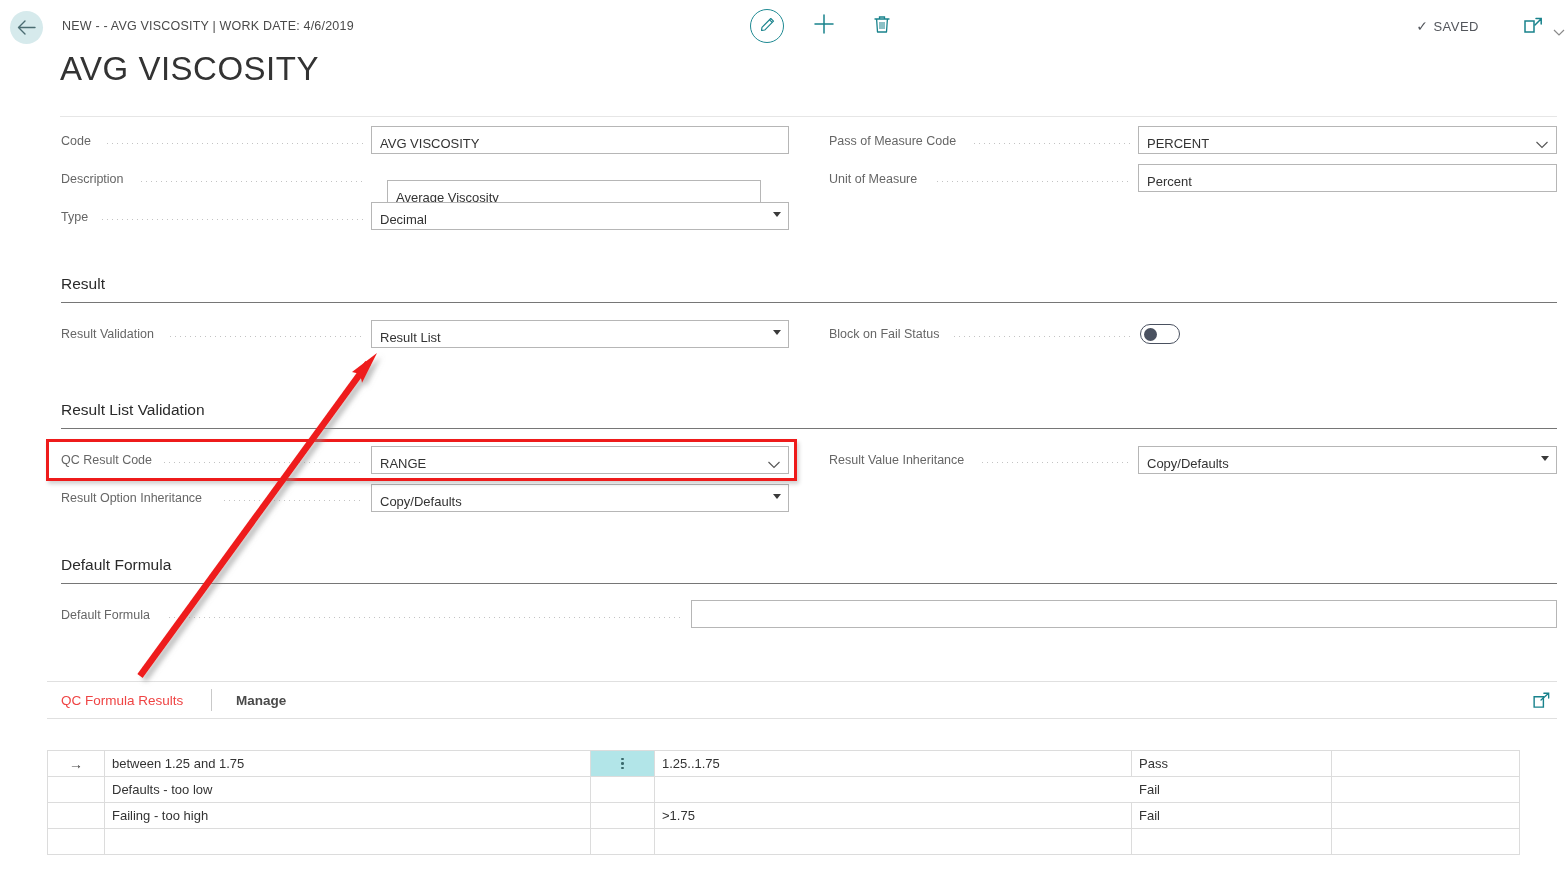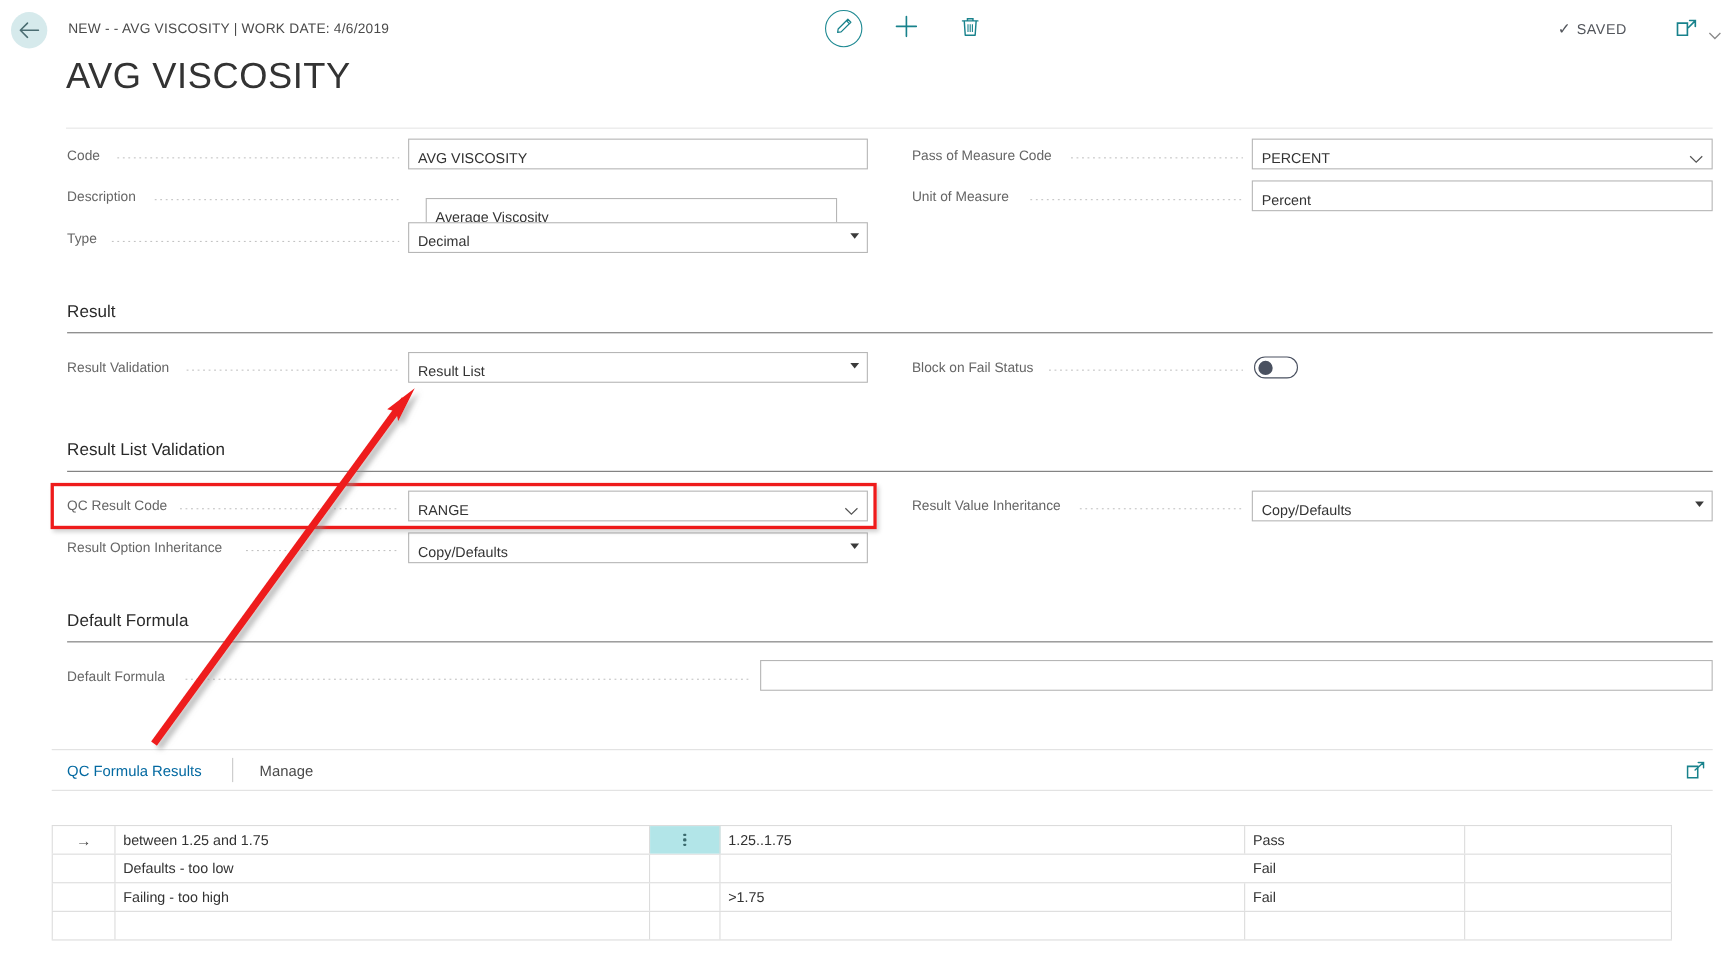--- a/index.html
+++ b/index.html
@@ -90,21 +90,21 @@
   .red-box {
     position:absolute; border:3px solid #ee1b1b; background:transparent;
     box-shadow: 2px 3px 4px rgba(0,0,0,0.18);
     pointer-events:none;
   }
   .arrow-layer { position:absolute; left:0; top:0; width:1567px; height:889px; pointer-events:none; }
 
   
   .sub-rule { position:absolute; height:1px; background:#e0e0e0; }
   .sub-tab {
-    position:absolute; font-size:13.5px; color:#0369a1;
+    position:absolute; font-size:13.5px; color:#ef4444;
   }
   .sub-tab.manage { color:#4a4a4a; }
   .sub-div { position:absolute; width:1px; background:#c9c9c9; }
   .expand-icon { position:absolute; cursor:pointer; }
 
   
   .tbl { position:absolute; left:47px; top:750px; width:1473px; }
   .tbl-head {
     position:relative; height:24px;
   }
@@ -288,21 +288,21 @@
 
   <div class="field-label" style="left:61px; top:608px;">Default Formula</div>
   <div class="dots" style="left:167px; top:617px; width:516px;"></div>
   <div class="inp" style="left:691px; top:600px; width:866px;">
     <span class="val"></span>
   </div>
 
   <div class="sub-rule" style="left:47px; top:681px; width:1510px;"></div>
   <div class="sub-tab" style="left:61px; top:693px; font-weight:400;">QC Formula Results</div>
   <div class="sub-div" style="left:211px; top:689px; height:22px;"></div>
-  <div class="sub-tab manage" style="left:236px; top:693px;">Manage</div>
+  <div class="sub-tab manage" style="left:236px; top:693px;font-weight:bold;">Manage</div>
   <div class="expand-icon" style="left:1533px; top:692px;">
     <span>
       <svg width="17" height="17" viewBox="0 0 18 18">
         <path d="M1.2 5 H11 V16 H1.2 Z" fill="none" stroke="#18828c" stroke-width="1.5"></path>
         <path d="M8.5 8.5 L16.3 1.5 M11.5 1.3 H16.6 V6.4" fill="none" stroke="#18828c" stroke-width="1.4" stroke-linecap="round"></path>
       </svg>
     </span>
   </div>
   <div class="sub-rule" style="left:47px; top:718px; width:1510px;"></div>
 

